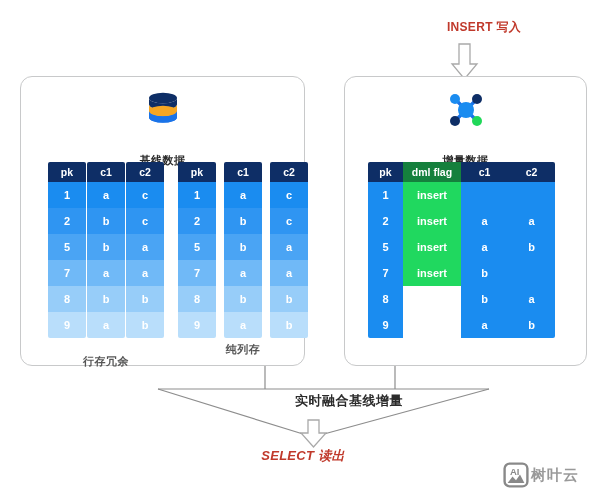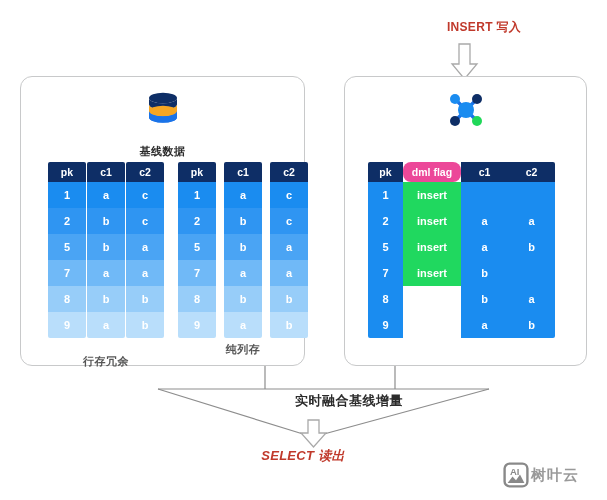--- a/index.html
+++ b/index.html
@@ -48,21 +48,21 @@
   #panel-baseline { left: 20px;  top: 76px; width: 285px; height: 290px; }
   #panel-delta    { left: 344px; top: 76px; width: 243px; height: 290px; }
 
   .panel-head {
     position: absolute;
     left: 0; right: 0;
     top: 10px;
     text-align: center;
   }
   .panel-caption {
-    margin-top: 7px;
+    margin-top: 16px;
     font-size: 11px;
     color: #2b2b2b;
     font-weight: bold;
     letter-spacing: .5px;
   }
 
   
   .icon-wrap { display: inline-block; line-height: 0; }
 
   
@@ -134,21 +134,21 @@
     font-size: 11px;
     color: #ffffff;
     font-weight: bold;
   }
   .dcell.hd {
     background: #0e2e66;
     height: 20px;
     line-height: 20px;
     font-size: 10.5px;
   }
-  .dcell.hd.green { background: #ec4899; border-radius: 8px; }
+  .dcell.hd.green { background: #15803d; }
   .dcell.body-pk   { background: #1a8cf0; }
   .dcell.body-flag { background: #20d85f; }
   .dcell.body-c    { background: #1a8cf0; }
 
   
   #merge-label {
     position: absolute;
     left: 203px;
     top: 392px;
     width: 200px;
@@ -301,20 +301,21 @@
           <line x1="23" y1="23" x2="12" y2="34"></line>
           <line x1="23" y1="23" x2="34" y2="34"></line>
         </g>
         <circle cx="23" cy="23" r="8" fill="#1a8cf0"></circle>
         <circle cx="12" cy="12" r="5" fill="#1a8cf0"></circle>
         <circle cx="34" cy="12" r="5" fill="#0e2e66"></circle>
         <circle cx="12" cy="34" r="5" fill="#0e2e66"></circle>
         <circle cx="34" cy="34" r="5" fill="#20d859"></circle>
       </svg>
     </span>
+    <div class="panel-caption">增量数据</div>
   </div>
 </div>
 
 <div id="delta-table">
   <div class="dcol pk">
     <div class="dcell hd">pk</div>
     <div class="dcell body-pk">1</div>
     <div class="dcell body-pk">2</div>
     <div class="dcell body-pk">5</div>
     <div class="dcell body-pk">7</div>

